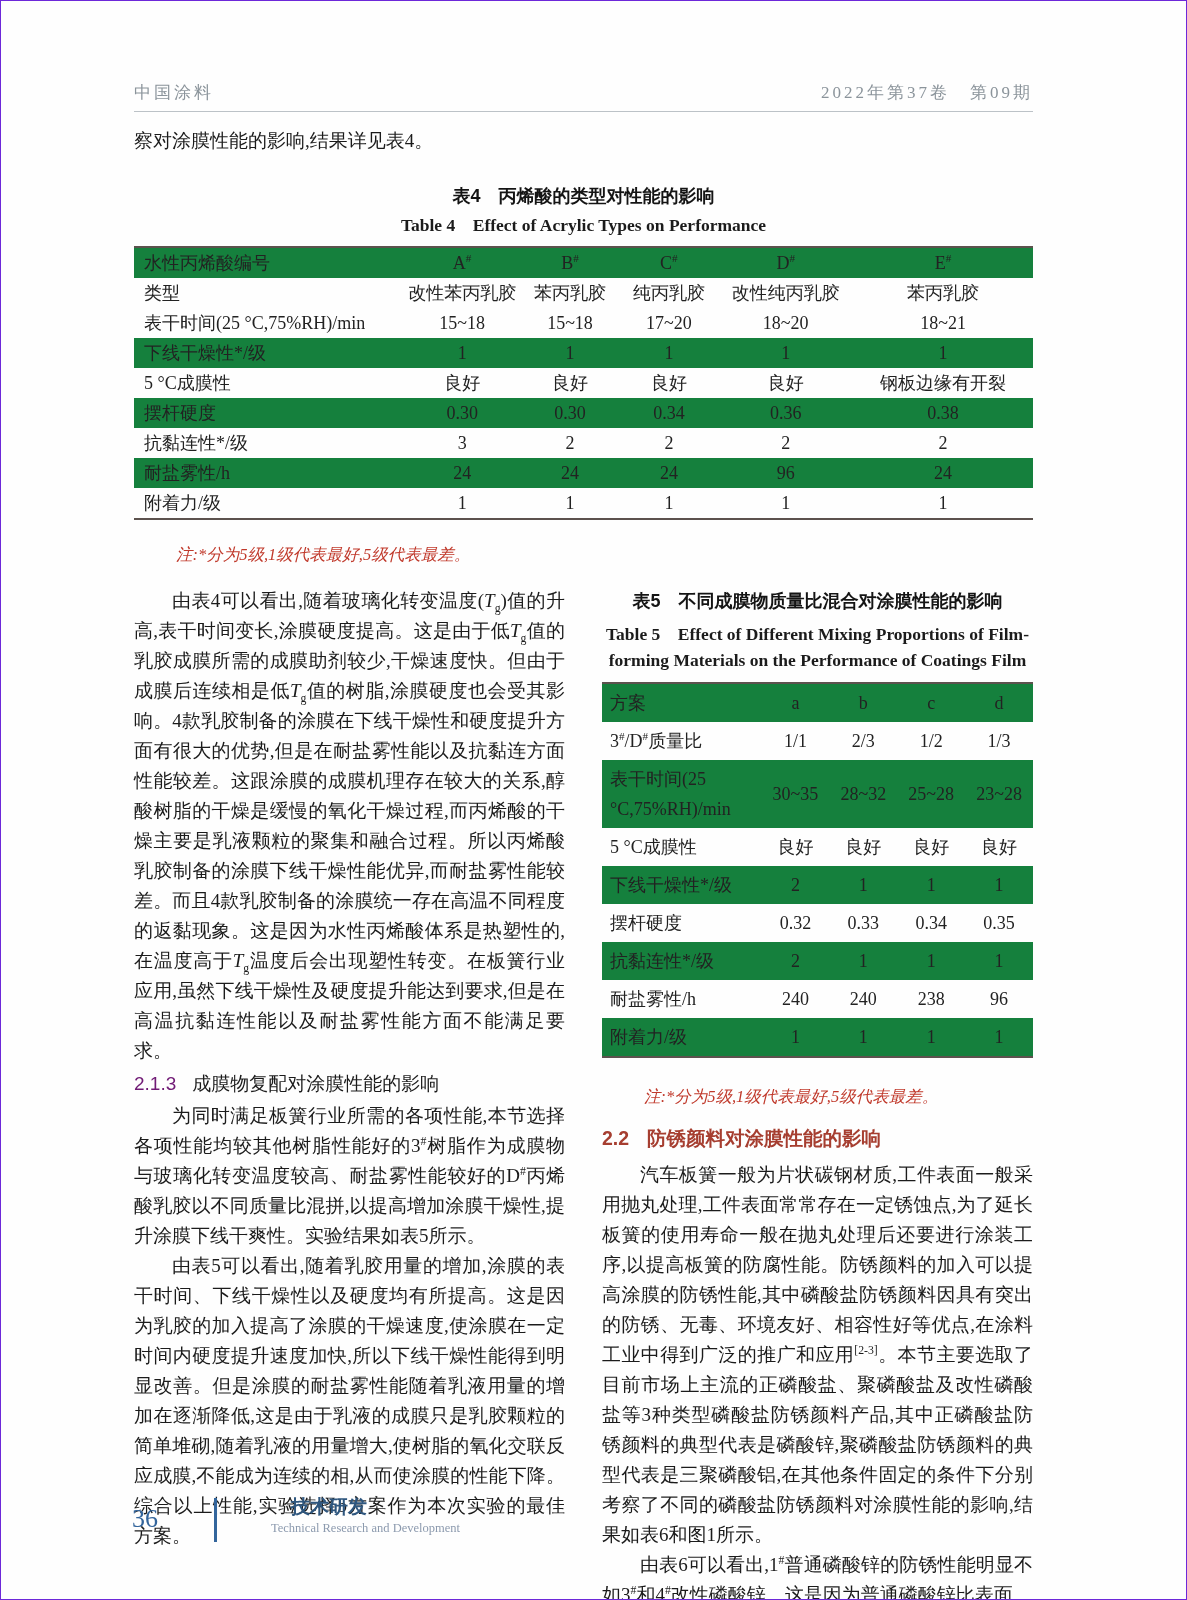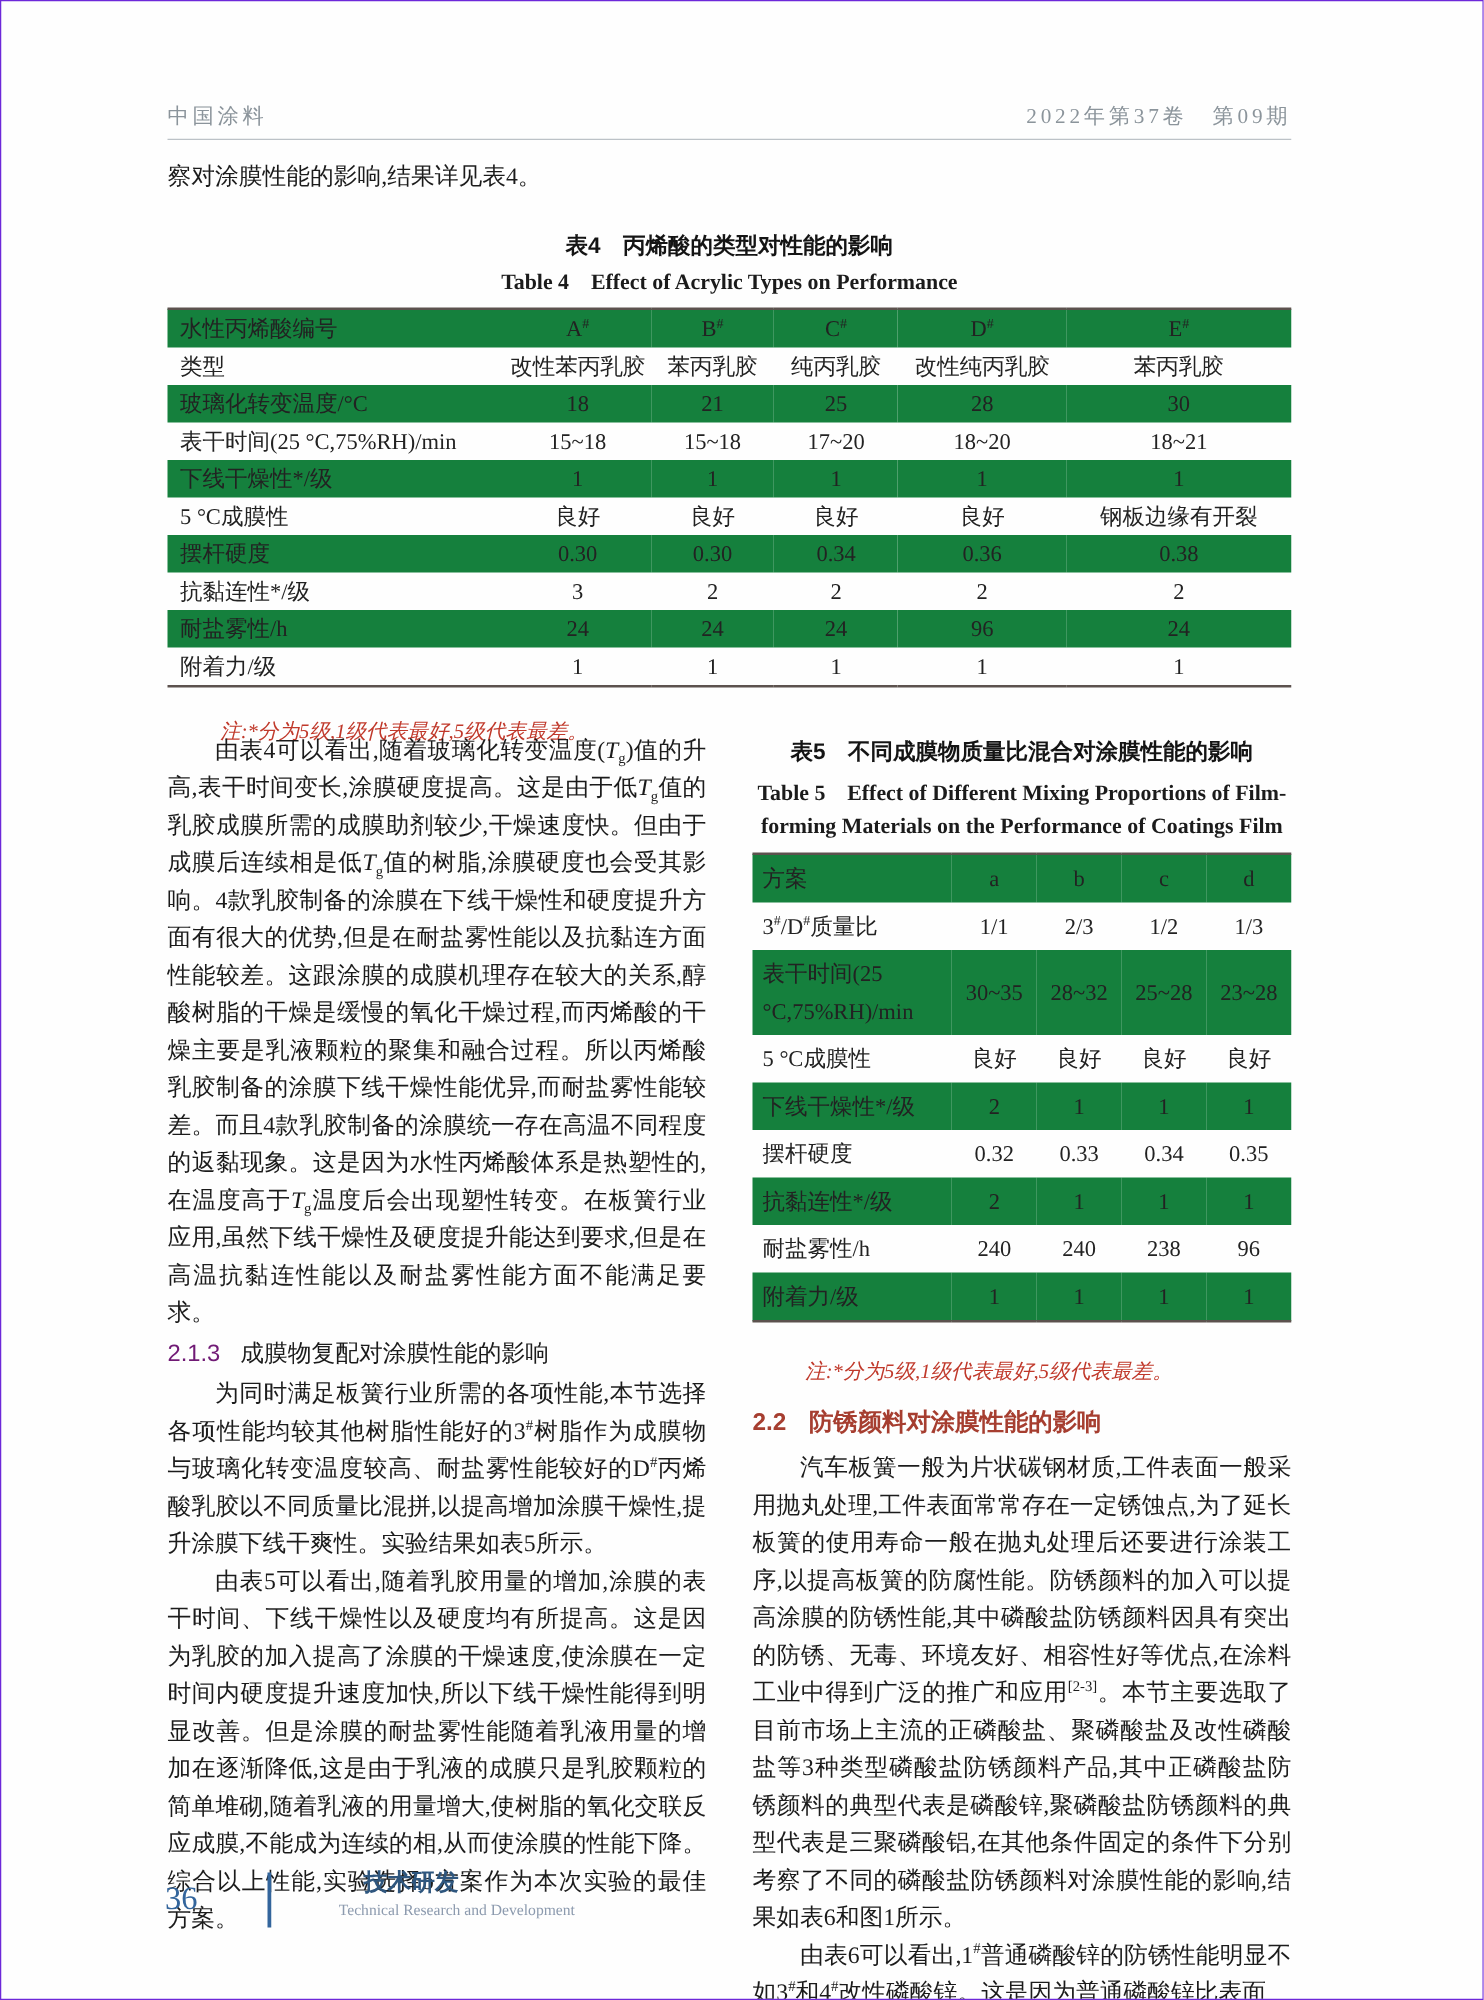--- a/index.html
+++ b/index.html
@@ -91,28 +91,20 @@
             <td><span>E</span><sup>#</sup></td>
           </tr>
           <tr>
             <td class="lbl">类型</td>
             <td>改性苯丙乳胶</td>
             <td>苯丙乳胶</td>
             <td>纯丙乳胶</td>
             <td>改性纯丙乳胶</td>
             <td>苯丙乳胶</td>
           </tr>
-          <tr class="band">
-            <td class="lbl">玻璃化转变温度/°C</td>
-            <td>18</td>
-            <td>21</td>
-            <td>25</td>
-            <td>28</td>
-            <td>30</td>
-          </tr>
           <tr>
             <td class="lbl">表干时间(25 °C,75%RH)/min</td>
             <td>15~18</td>
             <td>15~18</td>
             <td>17~20</td>
             <td>18~20</td>
             <td>18~21</td>
           </tr>
           <tr class="band">
             <td class="lbl">下线干燥性*/级</td>

